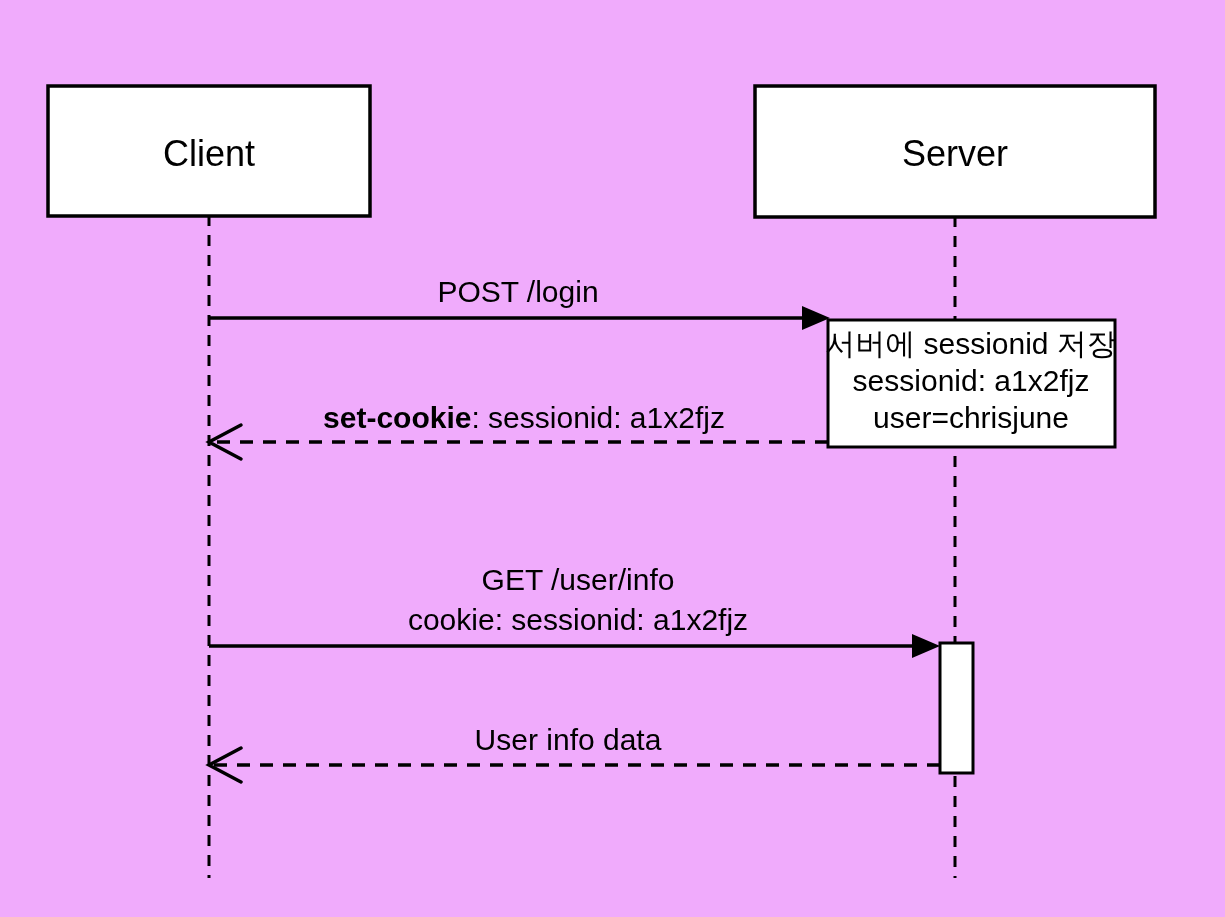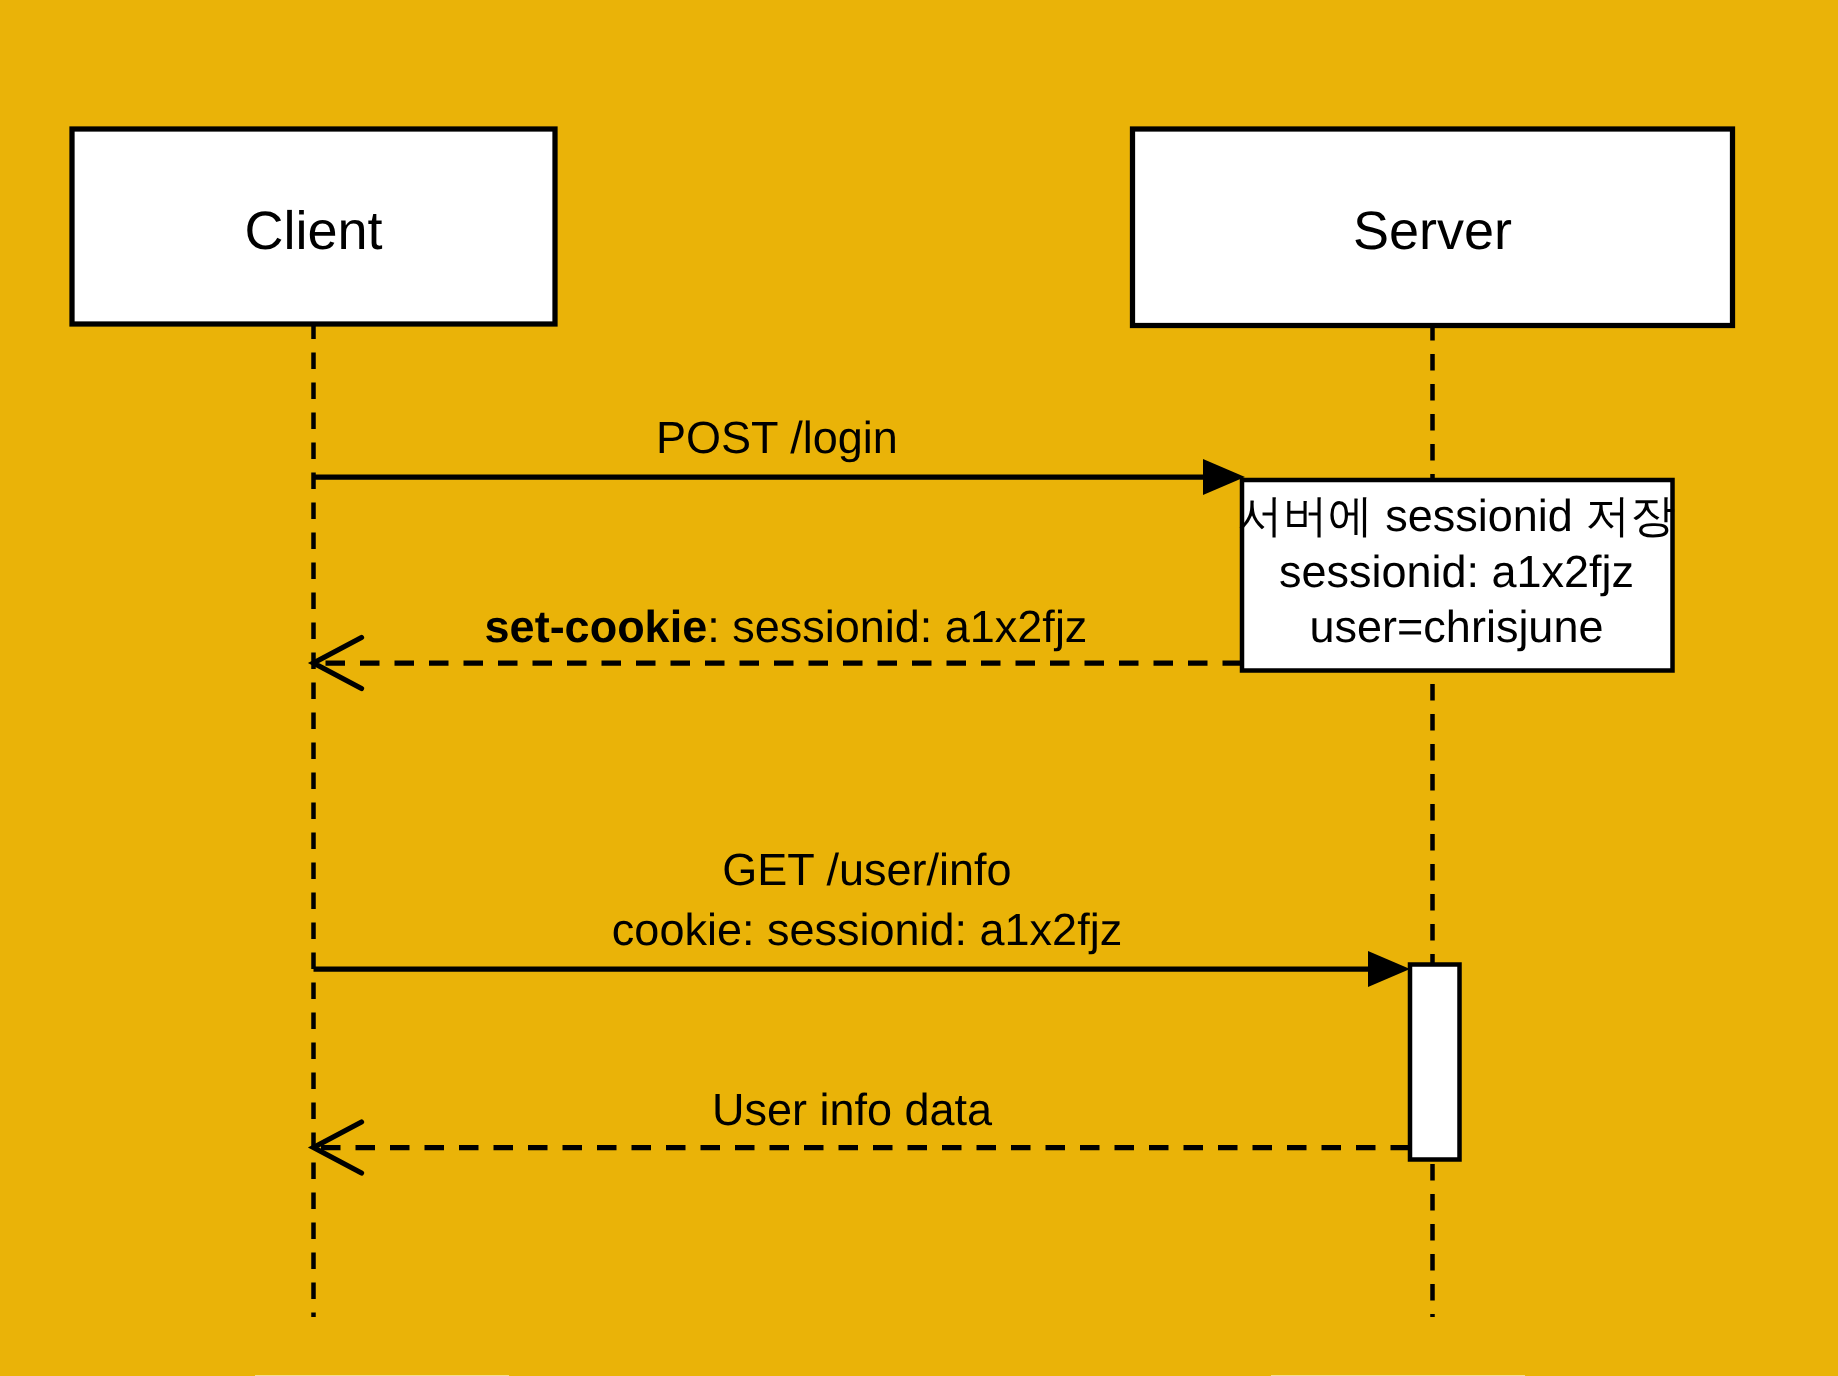--- a/index.html
+++ b/index.html
@@ -4,21 +4,21 @@
 <style>
   html, body {
     margin: 0;
     padding: 0;
     background: #ffffff;
   }
   .canvas {
     position: relative;
     width: 1225px;
     height: 917px;
-    background: #eab308;
+    background: #f0abfc;
     overflow: hidden;
   }
   svg {
     display: block;
     width: 1225px;
     height: 917px;
   }
   svg text {
     font-family: "Liberation Sans", sans-serif;
     fill: #000000;

